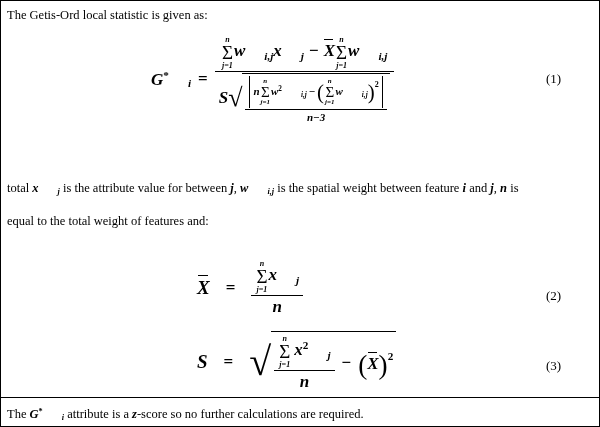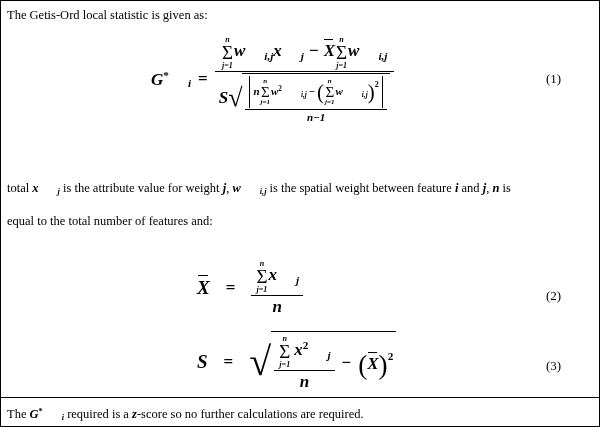--- a/index.html
+++ b/index.html
@@ -180,45 +180,45 @@
                     <span class="brk"><span class="ital">n</span><span class="sum small">
                         <span class="lim">n</span>
                         <span class="sig">Σ</span>
                         <span class="lim">j=1</span>
                       </span><span class="ital"><span>w</span><span class="sup">2</span><span class="sub">i,j</span></span><span style="margin:0 2px;">−</span><span class="paren-big">(</span><span class="sum small">
                         <span class="lim">n</span>
                         <span class="sig">Σ</span>
                         <span class="lim">j=1</span>
                       </span><span class="ital"><span>w</span><span class="sub">i,j</span></span><span class="paren-big">)</span><span class="sup" style="font-size:8px; vertical-align:0.9em;">2</span></span>
                   </span>
-                  <span class="den"><span class="ital">n−1</span></span>
+                  <span class="den"><span class="ital">n−3</span></span>
                 </span>
               </span>
             </span>
           </span>
         </span>
       </span>
     </span>
   </div>
   <div class="eqnum" style="left:545px; top:70px;">(1)</div>
 
   <div class="text-line" style="left:6px; top:180px;">
     <span>total</span>
     <span class="mathvar"><span>x</span><span class="sub">j</span></span>
-    <span>is the attribute value for weight</span>
+    <span>is the attribute value for between</span>
     <span class="mathvar"><span>j</span></span><span>,</span>
     <span class="mathvar"><span>w</span><span class="sub">i,j</span></span>
     <span>is the spatial weight between feature</span>
     <span class="mathvar"><span>i</span></span>
     <span>and</span>
     <span class="mathvar"><span>j</span></span><span>,</span>
     <span class="mathvar"><span>n</span></span>
     <span>is</span>
   </div>
-  <div class="text-line" style="left:6px; top:213px;">equal to the total number of features and:</div>
+  <div class="text-line" style="left:6px; top:213px;">equal to the total weight of features and:</div>
 
   <div class="eq" id="eq2">
     <span style="display:inline-flex; align-items:center;">
       <span class="bar-wrap" style="font-size:19px;">X</span>
       <span style="margin:0 16px;">=</span>
       <span class="frac">
         <span class="num">
           <span class="sum">
             <span class="lim">n</span>
             <span class="sig">Σ</span>
@@ -256,17 +256,17 @@
       </span>
     </span>
   </div>
   <div class="eqnum" style="left:545px; top:357px;">(3)</div>
 
   <div style="position:absolute; left:0; top:396px; width:600px; border-top:1px solid #000;"></div>
 
   <div class="text-line" style="left:6px; top:403px;">
     <span>The</span>
     <span class="mathvar"><span>G</span><span class="sup">*</span><span class="sub">i</span></span>
-    <span>required is a</span>
+    <span>attribute is a</span>
     <span class="mathvar"><span>z</span></span><span>-score so no further calculations are required.</span>
   </div>
 
 </div>
 
 </body></html>

